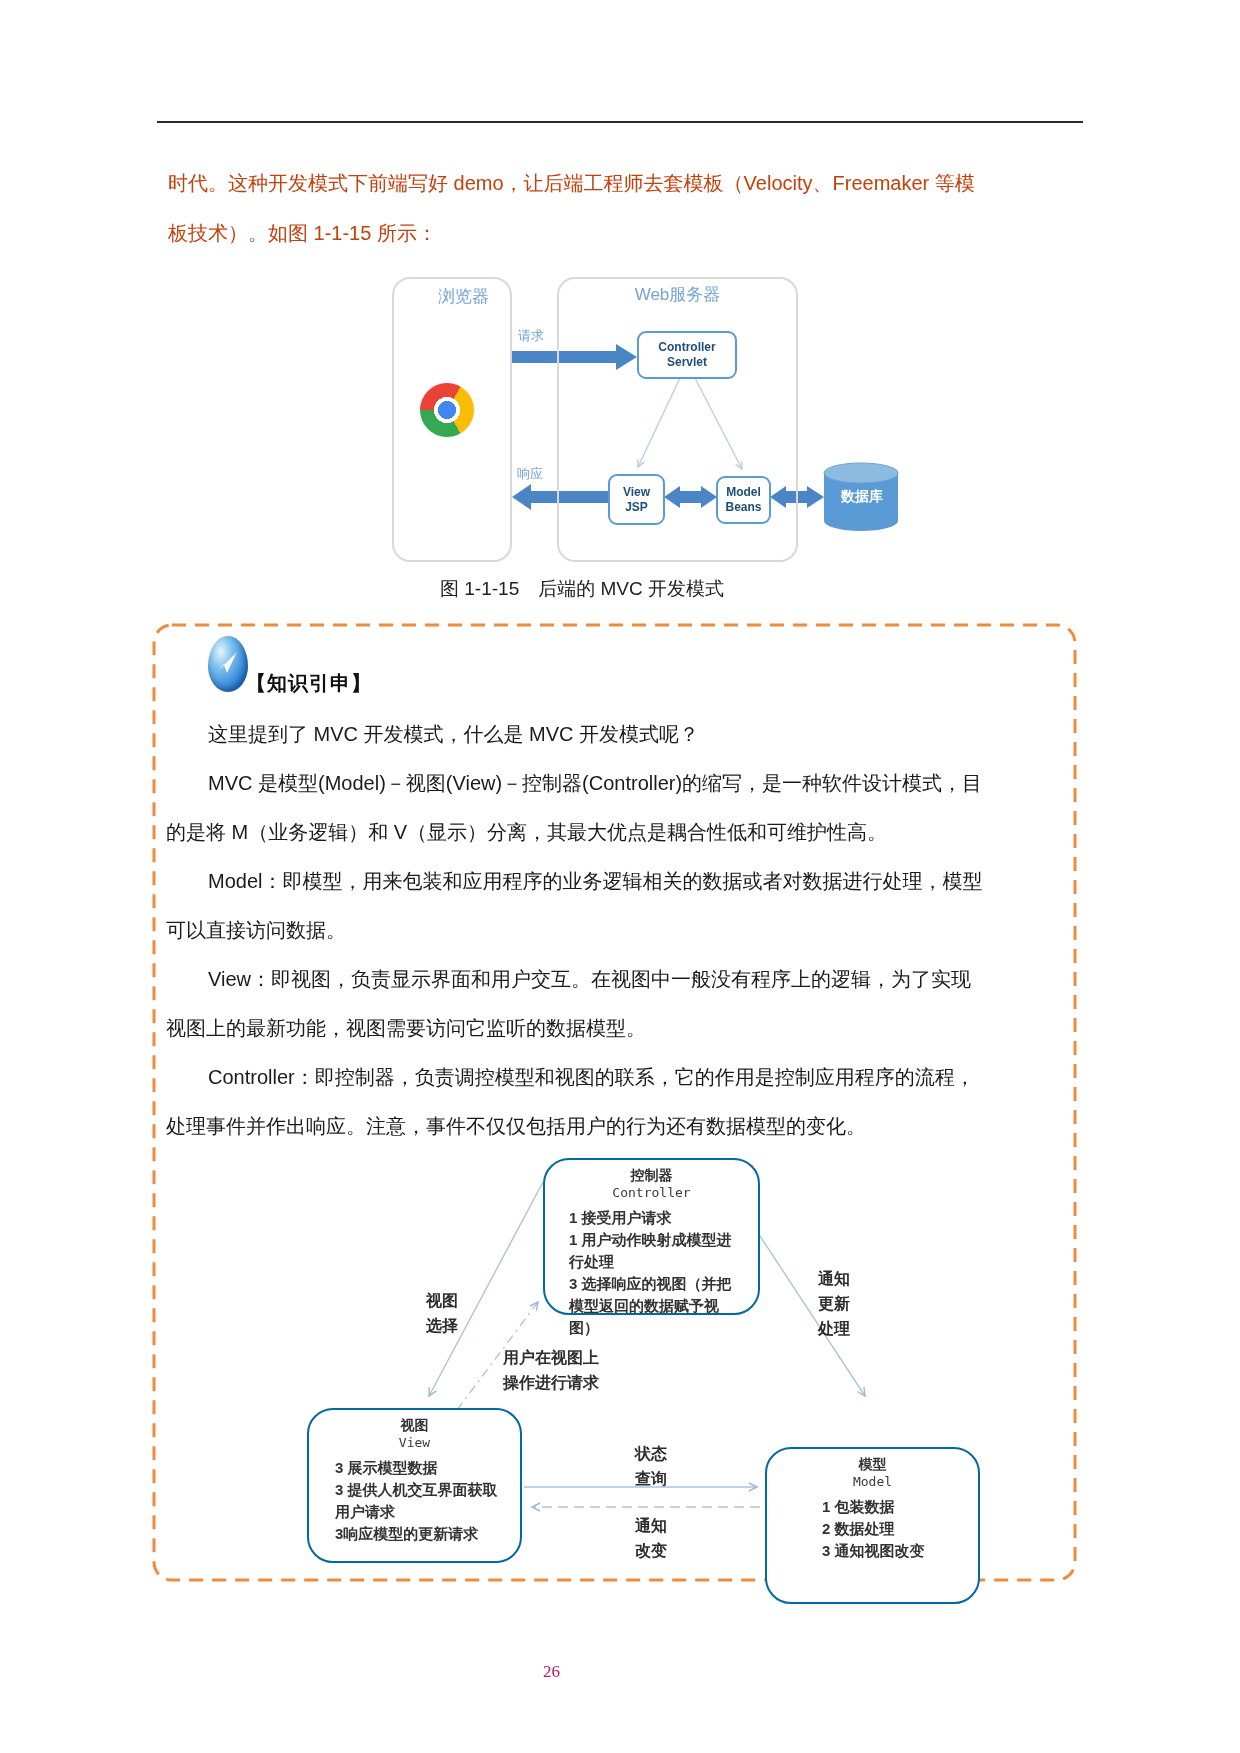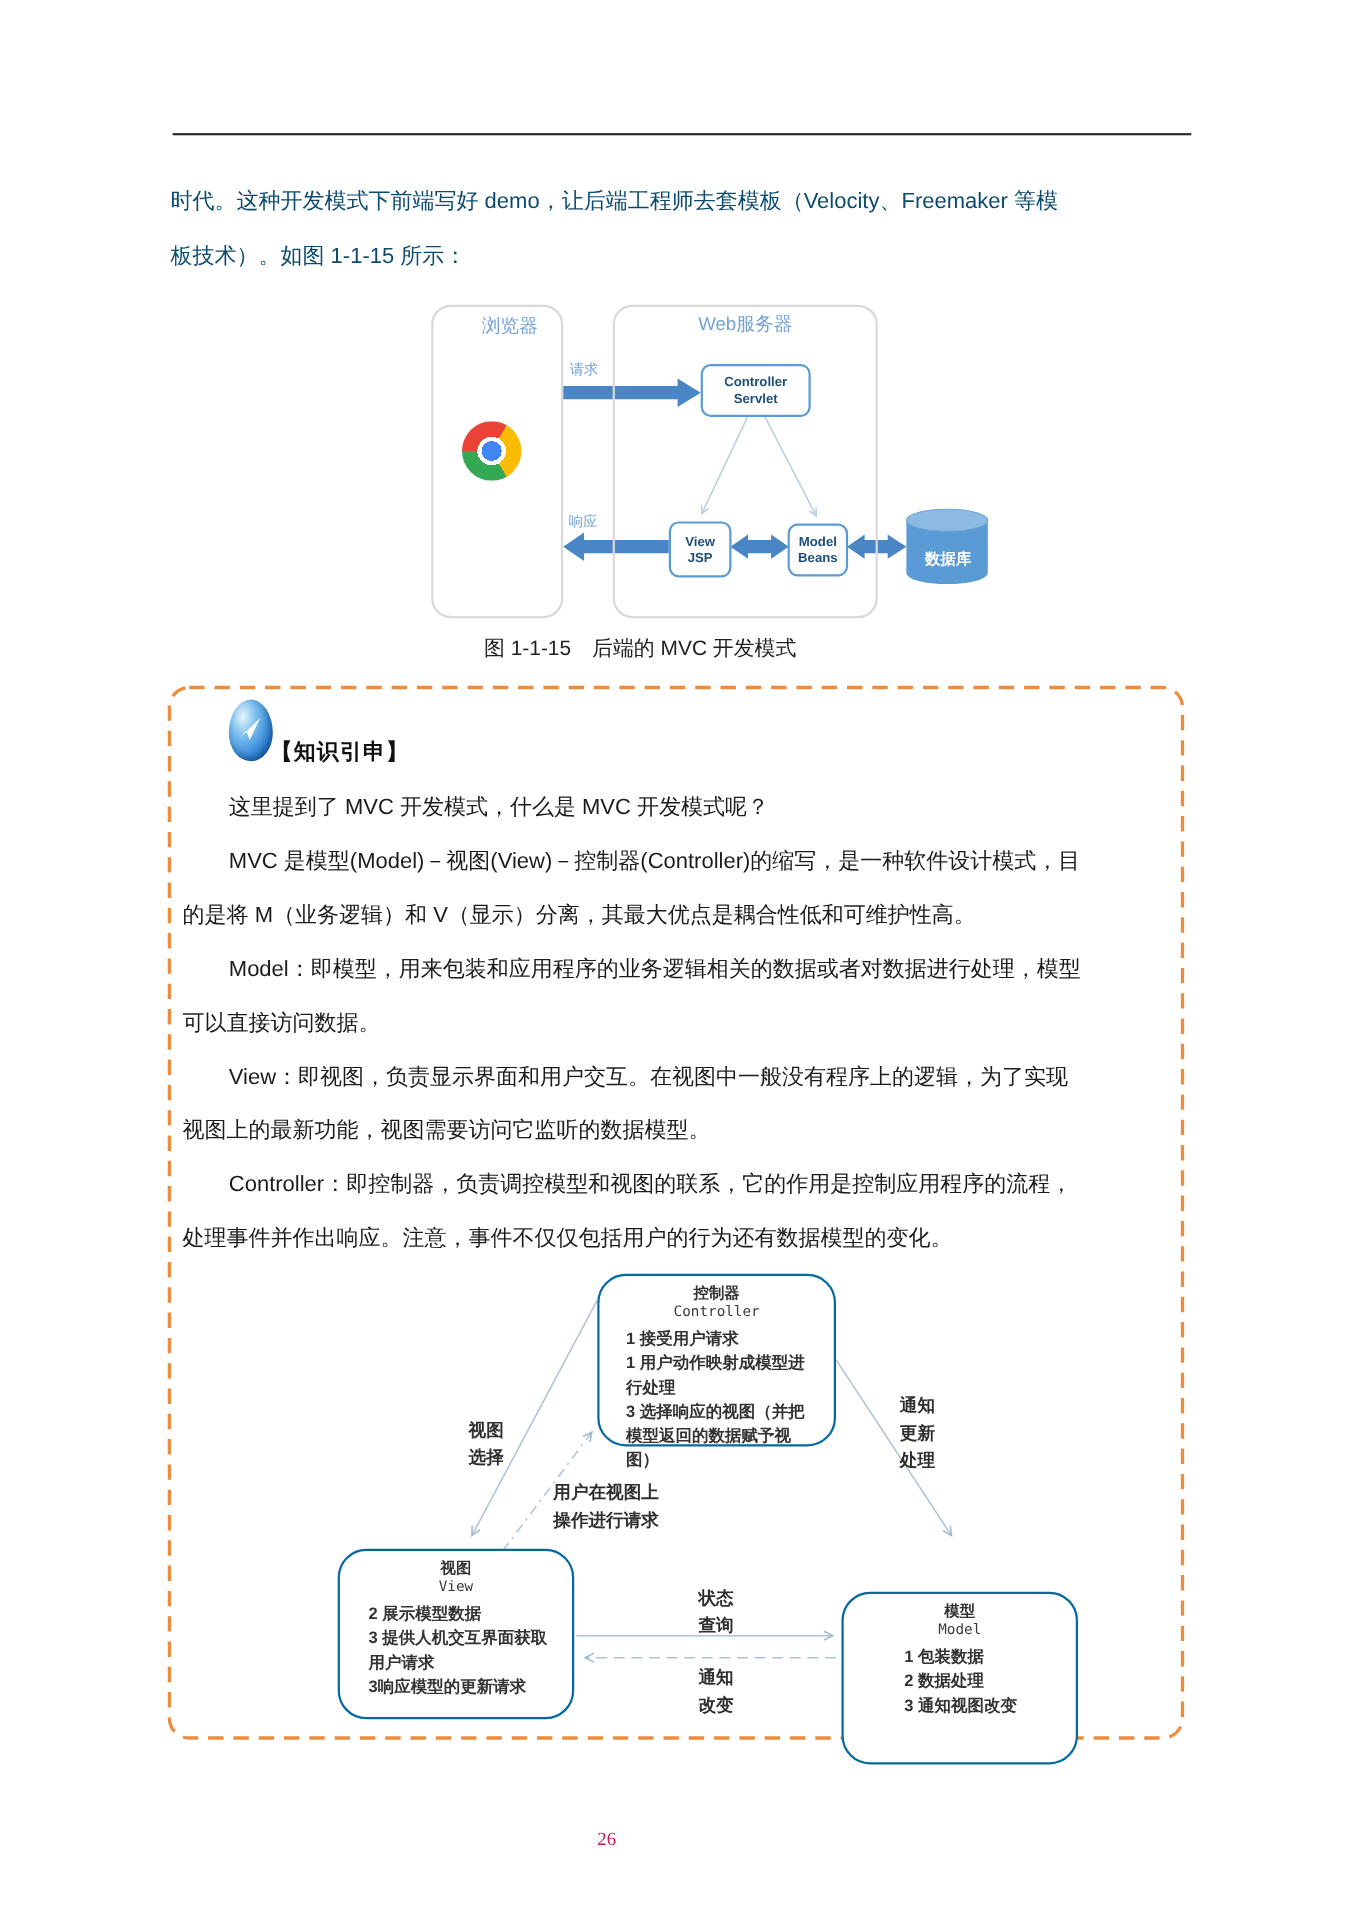--- a/index.html
+++ b/index.html
@@ -3,21 +3,21 @@
 <meta charset="utf-8">
 <style>
   * { margin:0; padding:0; box-sizing:border-box; }
   html,body { background:#ffffff; }
   body { width:1240px; height:1753px; font-family:"Liberation Sans","DejaVu Sans",sans-serif; }
   .page { position:relative; width:1240px; height:1753px; background:#fff; overflow:hidden; color:#1b1b1b; }
   .abs { position:absolute; }
 
   .top-rule { left:157px; top:121px; width:926px; height:2px; background:#2b2b2b; }
 
-  .intro { left:155px; top:158px; width:836px; font-size:20px; line-height:50px; color:#0c4a6e; }
+  .intro { left:168px; top:158px; width:836px; font-size:20px; line-height:50px; color:#c2410c; }
 
   
   .fig1-svg { left:350px; top:245px; pointer-events:none; }
   .outerbox { border:2px solid #d9d9d9; border-radius:18px; background:transparent; }
   .browser-box { left:392px; top:277px; width:120px; height:285px; }
   .server-box  { left:557px; top:277px; width:241px; height:285px; }
   .f1toplabel { font-size:17px; color:#74a3d4; text-align:center; }
   .browser-label { left:392px; top:285px; width:143px; }
   .server-label  { left:557px; top:283px; width:241px; }
   .f1small { font-size:13px; color:#74a3d4;text-align:right; }
@@ -27,21 +27,21 @@
              font-weight:bold; text-align:center; display:flex; flex-direction:column;
              justify-content:center; font-size:12px; line-height:15px; }
   .ctrl-box   { left:637px; top:331px; width:100px; height:48px; }
   .view-box   { left:608px; top:474px; width:57px;  height:51px; }
   .modelb-box { left:716px; top:476px; width:55px;  height:48px; }
   .chrome { left:420px; top:383px; width:54px; height:54px; border-radius:50%;
             background:
               radial-gradient(circle, #4285f4 0 9px, #ffffff 9px 13px, rgba(0,0,0,0) 13px),
               conic-gradient(from 270deg, #ea4335 0 120deg, #fbbc05 120deg 240deg, #34a853 240deg 360deg);
             box-shadow:0 0 0 1px rgba(0,0,0,0.05); }
-  .db-label { left:824px; top:500px; width:76px; text-align:center; color:#fff; font-size:14px; font-weight:bold; }
+  .db-label { left:824px; top:488px; width:76px; text-align:center; color:#fff; font-size:14px; font-weight:bold; }
   .caption { left:157px; top:576px; width:850px; text-align:center; font-size:19px; color:#222; }
 
   
   .frame-svg { left:150px; top:622px; pointer-events:none; }
   .kicon { left:208px; top:636px; width:40px; height:56px;
            border-radius:50% 50% 50% 50% / 54% 54% 46% 46%;
            background: radial-gradient(ellipse at 32% 28%, #e8f4fd 0%, #7cc0ef 30%, #2a7fd4 70%, #0c51a8 100%);
            box-shadow: inset -2px -3px 6px rgba(0,0,0,.28); }
   .ktitle { left:246px; top:670px; font-size:20px; font-weight:bold; color:#111; letter-spacing:1px; }
   .kbody { left:166px; top:710px; width:846px; font-size:20px; line-height:49px; color:#1b1b1b; }
@@ -172,21 +172,21 @@
       <div>1 接受用户请求</div>
       <div>1 用户动作映射成模型进行处理</div>
       <div>3 选择响应的视图（并把模型返回的数据赋予视图）</div>
     </div>
   </div>
 
   <div class="abs fbox2 view2">
     <div class="f2title">视图</div>
     <div class="f2sub">View</div>
     <div class="f2items">
-      <div>2 展示模型数据</div>
+      <div>3 展示模型数据</div>
       <div>3 提供人机交互界面获取用户请求</div>
       <div>3响应模型的更新请求</div>
     </div>
   </div>
 
   <div class="abs fbox2 model2">
     <div class="f2title">模型</div>
     <div class="f2sub">Model</div>
     <div class="f2items">
       <div>1 包装数据</div>

